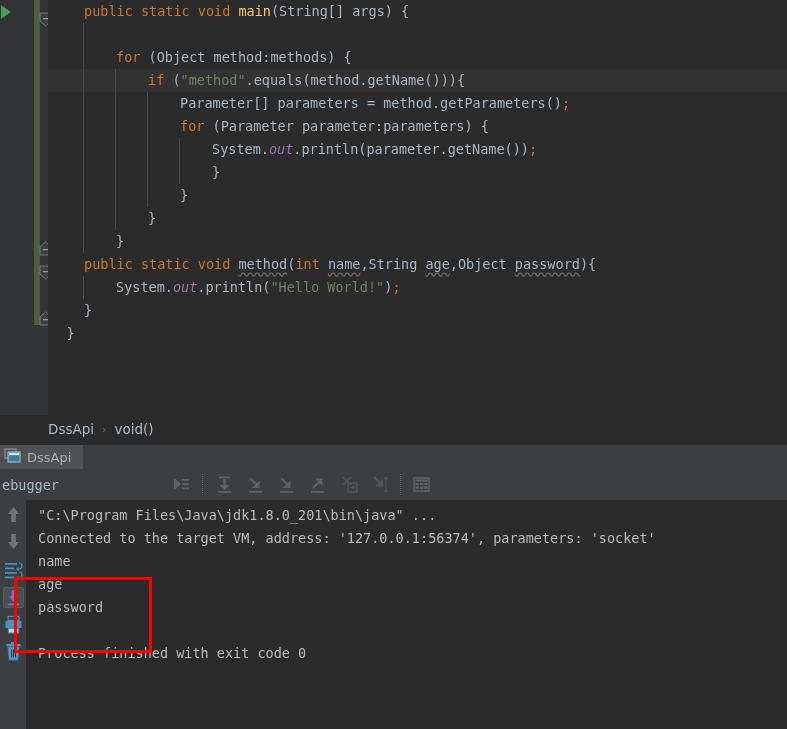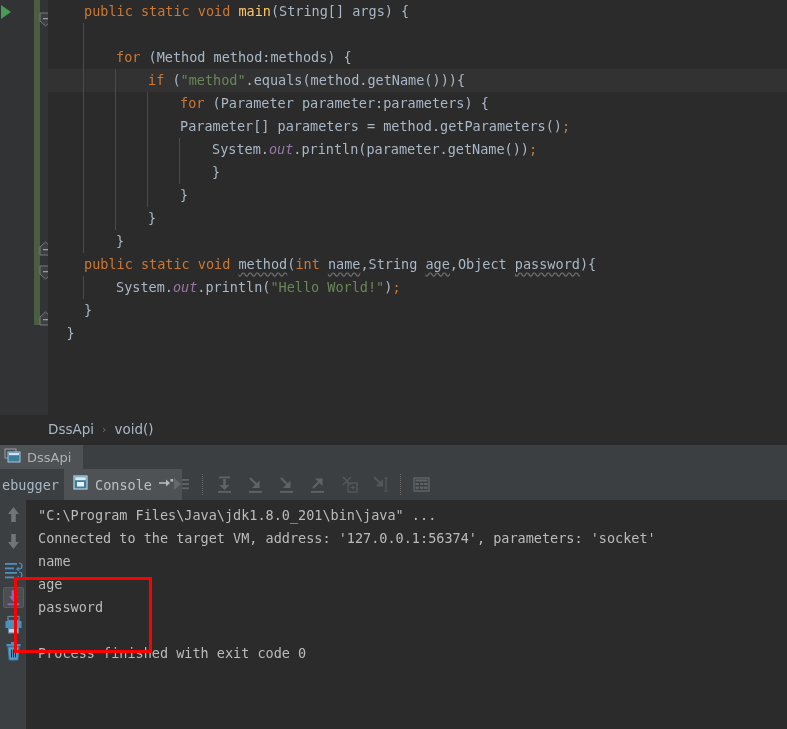--- a/index.html
+++ b/index.html
@@ -88,24 +88,24 @@
       <svg width="15" height="15" viewBox="0 0 15 15">
           <path d="M7.5 1 L13 6 V14 H2 V6 Z" fill="#3c3f41" stroke="#787878" stroke-width="1"></path>
           <rect x="5" y="8" width="5" height="1.3" fill="#9a9a9a"></rect>
         </svg>
     </div>
   </div>
 
   <div id="code">
       <div class="line"><span style="margin-left: 31px;"><span class="kw">public </span><span class="kw">static </span><span class="kw">void </span><span class="mth">main</span><span class="plain">(String[] args) {</span></span></div>
       <div class="line"><span class="ind" style="left: 35px;"></span></div>
-      <div class="line"><span class="ind" style="left: 35px;"></span><span style="margin-left: 63px;"><span class="kw">for </span><span class="plain">(Method method:methods) {</span></span></div>
+      <div class="line"><span class="ind" style="left: 35px;"></span><span style="margin-left: 63px;"><span class="kw">for </span><span class="plain">(Object method:methods) {</span></span></div>
       <div class="line caret"><span class="ind" style="left: 35px;"></span><span class="ind" style="left: 67px;"></span><span style="margin-left: 95px;"><span class="kw">if </span><span class="plain">(</span><span class="str">"method"</span><span class="plain">.equals(method.getName())){</span></span></div>
+      <div class="line"><span class="ind" style="left: 35px;"></span><span class="ind" style="left: 67px;"></span><span class="ind" style="left: 99px;"></span><span style="margin-left: 127px;"><span class="plain">Parameter[] parameters = method.getParameters()</span><span class="semi">;</span></span></div>
       <div class="line"><span class="ind" style="left: 35px;"></span><span class="ind" style="left: 67px;"></span><span class="ind" style="left: 99px;"></span><span style="margin-left: 127px;"><span class="kw">for </span><span class="plain">(Parameter parameter:parameters) {</span></span></div>
-      <div class="line"><span class="ind" style="left: 35px;"></span><span class="ind" style="left: 67px;"></span><span class="ind" style="left: 99px;"></span><span style="margin-left: 127px;"><span class="plain">Parameter[] parameters = method.getParameters()</span><span class="semi">;</span></span></div>
       <div class="line"><span class="ind" style="left: 35px;"></span><span class="ind" style="left: 67px;"></span><span class="ind" style="left: 99px;"></span><span class="ind" style="left: 131px;"></span><span style="margin-left: 159px; text-align: center;"><span class="plain">System.</span><span class="fld">out</span><span class="plain">.println(parameter.getName())</span><span class="semi">;</span></span></div>
       <div class="line"><span class="ind" style="left: 35px;"></span><span class="ind" style="left: 67px;"></span><span class="ind" style="left: 99px;"></span><span class="ind" style="left: 131px;"></span><span style="margin-left: 159px;"><span class="plain">}</span></span></div>
       <div class="line"><span class="ind" style="left: 35px;"></span><span class="ind" style="left: 67px;"></span><span class="ind" style="left: 99px;"></span><span style="margin-left: 127px;"><span class="plain">}</span></span></div>
       <div class="line"><span class="ind" style="left: 35px;"></span><span class="ind" style="left: 67px;"></span><span style="margin-left: 95px;"><span class="plain">}</span></span></div>
       <div class="line"><span class="ind" style="left: 35px;"></span><span style="margin-left: 63px;"><span class="plain">}</span></span></div>
       <div class="line"><span style="margin-left: 31px;"><span class="kw">public </span><span class="kw">static </span><span class="kw">void </span><span class="plain warn">method</span><span class="plain">(</span><span class="kw">int </span><span class="plain warn">name</span><span class="plain">,String </span><span class="plain warn">age</span><span class="plain">,Object </span><span class="plain warn">password</span><span class="plain">){</span></span></div>
       <div class="line"><span class="ind" style="left: 35px;"></span><span style="margin-left: 63px;"><span class="plain">System.</span><span class="fld">out</span><span class="plain">.println(</span><span class="str">"Hello World!"</span><span class="plain">)</span><span class="semi">;</span></span></div>
       <div class="line"><span style="margin-left: 31px;"><span class="plain">}</span></span></div>
       <div class="line"><span style="margin-left: 13.4px;"><span class="plain">}</span></span></div>
     </div>
@@ -129,37 +129,20 @@
     <span class="lbl">DssApi</span>
   </div>
 </div>
 
 <div id="toolbar-row">
 
   <div id="tab-debugger">
     <span>ebugger</span>
   </div>
 
-  <div id="tab-console">
-    <span>
-      <svg width="17" height="17" viewBox="0 0 17 17">
-        <rect x="2" y="2" width="13" height="13" fill="#3c7d9e" stroke="#b7d2e0" stroke-width="1.2"></rect>
-        <rect x="3.2" y="3.2" width="10.6" height="3" fill="#dbe9f2"></rect>
-        <rect x="5" y="8" width="7" height="4.5" fill="#eaf2f7"></rect>
-      </svg>
-    </span>
-    <span class="lbl">Console</span>
-    <span>
-      <svg width="16" height="14" viewBox="0 0 16 14">
-        <path d="M1 7 H11" stroke="#b8b8b8" stroke-width="1.6"></path>
-        <path d="M8 3.5 L12 7 L8 10.5 Z" fill="#b8b8b8"></path>
-        <rect x="12.5" y="3" width="2.6" height="2.6" fill="#b8b8b8"></rect>
-      </svg>
-    </span>
-  </div>
 
   <div class="tbtn" style="left:172px">
     <svg width="19" height="19" viewBox="0 0 19 19">
         <path d="M2 3 L9 9 L2 15 Z" fill="#6d7275"></path>
         <rect x="10" y="4" width="7" height="1.8" fill="#6d7275"></rect>
         <rect x="10" y="8.2" width="7" height="1.8" fill="#6d7275"></rect>
         <rect x="10" y="12.4" width="7" height="1.8" fill="#6d7275"></rect>
       </svg>
   </div>
   <div class="divider" style="left:202px"></div>

